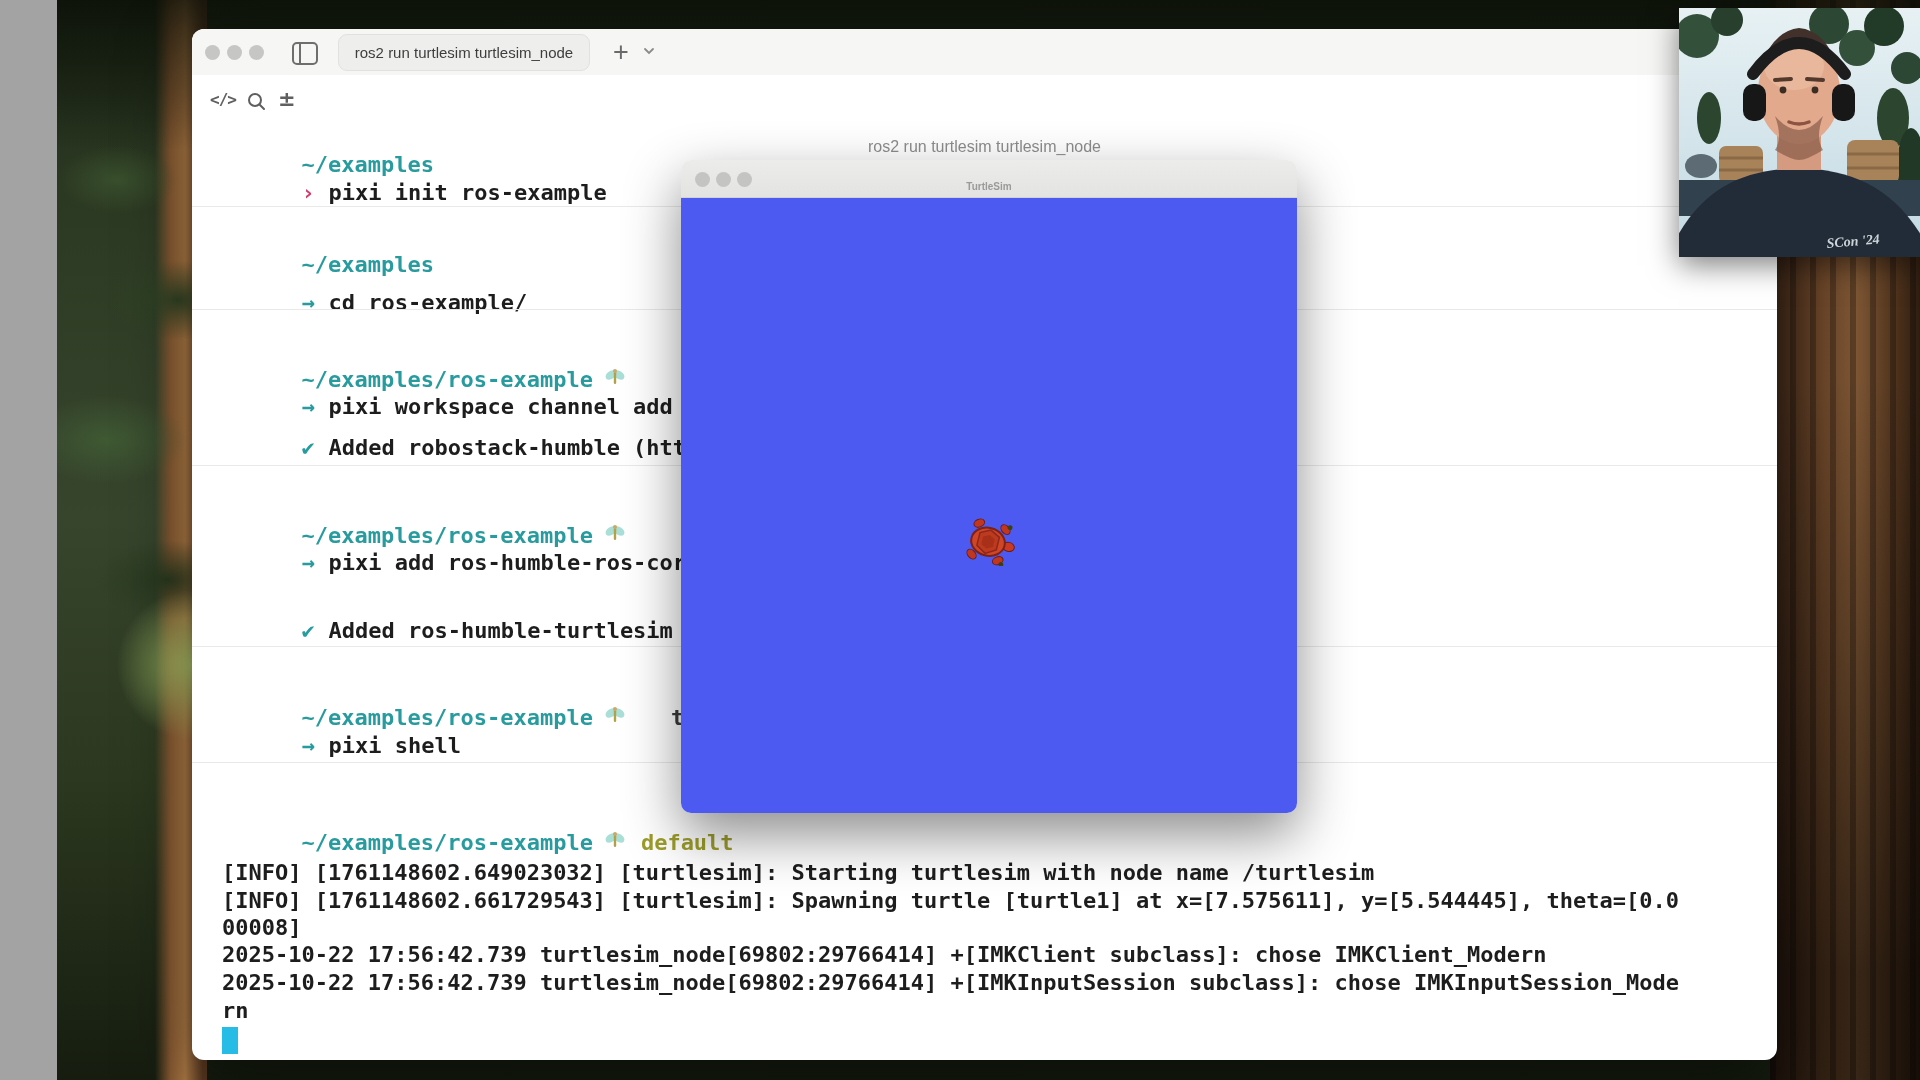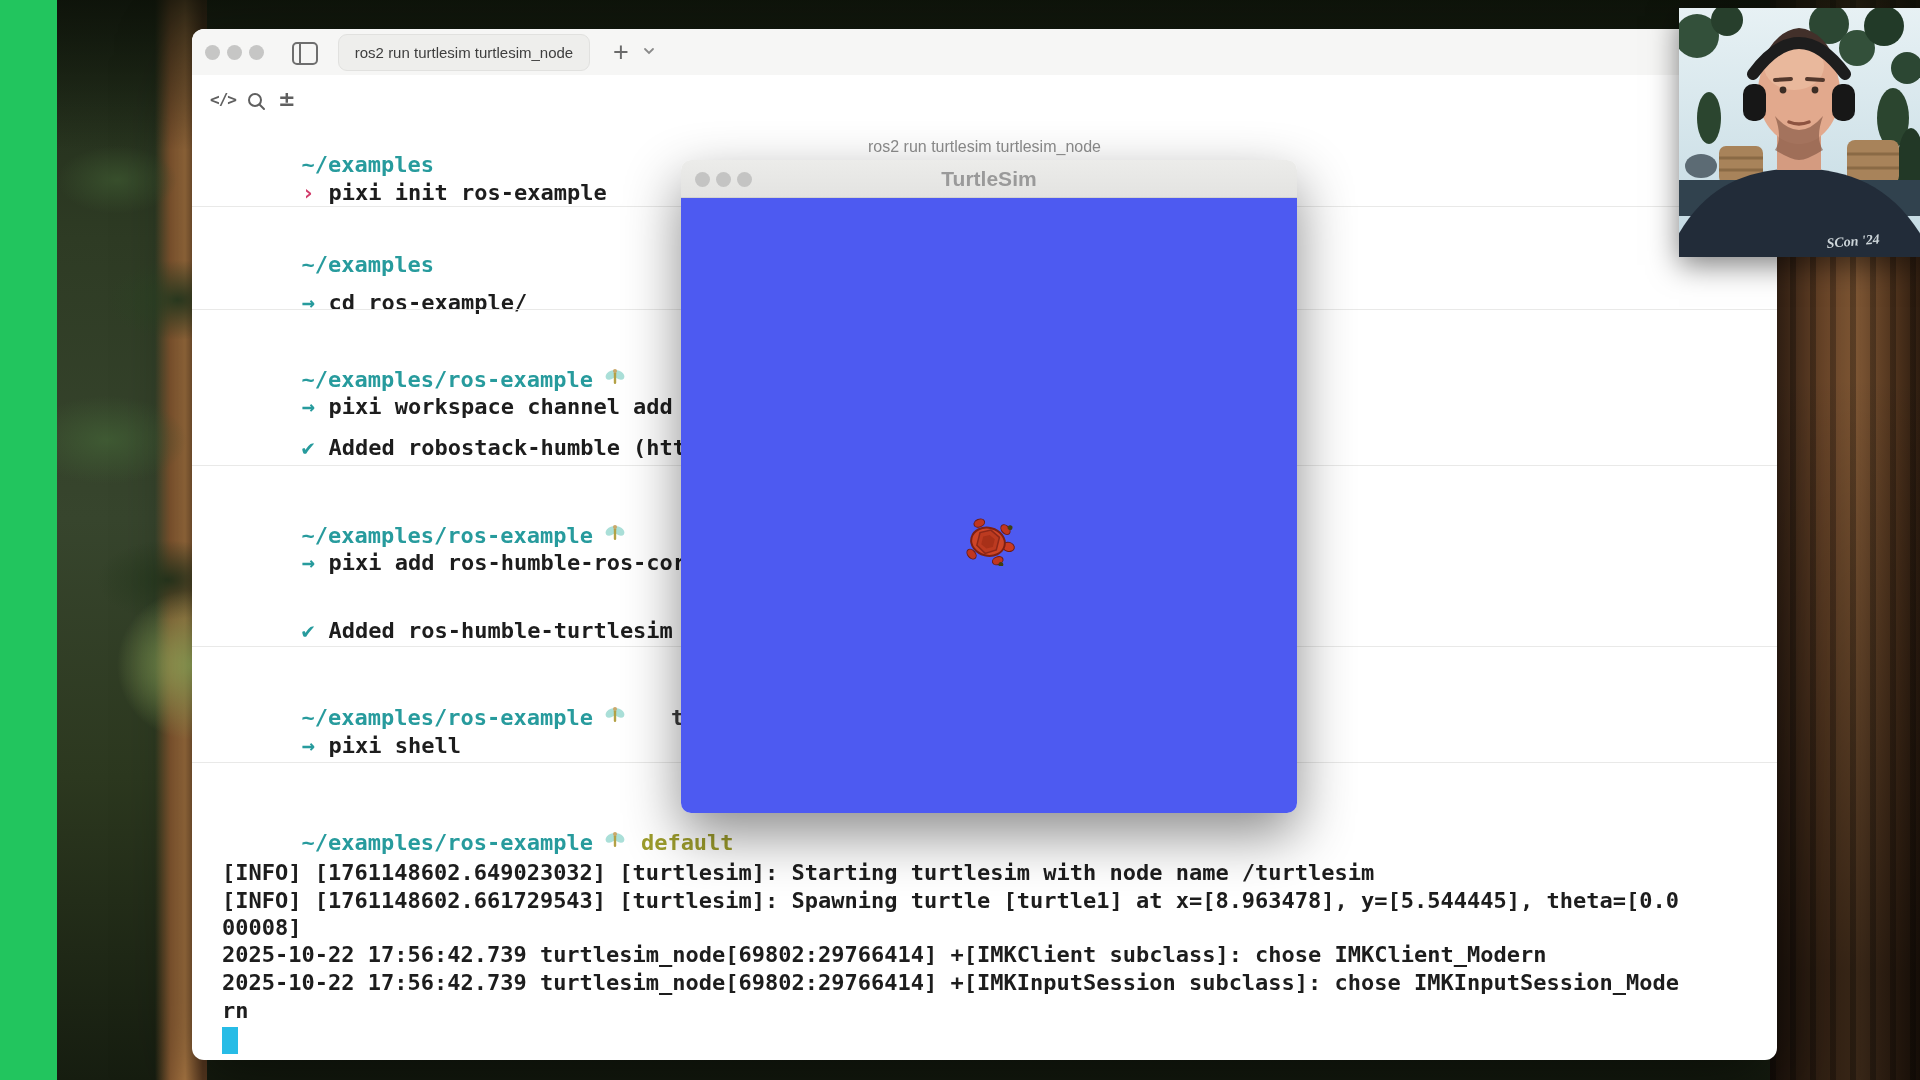--- a/index.html
+++ b/index.html
@@ -1,16 +1,16 @@
 <!DOCTYPE html>
 <html><head>
 <meta charset="utf-8">
 <style>
   html,body{margin:0;padding:0;background:#000;}
-  #screen{position:relative;width:1920px;height:1080px;overflow:hidden;background:#22c55e;
+  #screen{position:relative;width:1920px;height:1080px;overflow:hidden;background:#a3a3a3;
           font-family:"Liberation Sans",sans-serif;}
 
   
   .forest{position:absolute;left:57px;top:0;right:0;bottom:0;
     background:linear-gradient(180deg,#1f2a18 0%,#2e3b24 22%,#37452d 48%,#2c381f 72%,#161d10 100%);}
   .canopy{position:absolute;left:0;top:0;right:0;height:150px;
     background:linear-gradient(180deg,rgba(10,14,7,.8),rgba(10,14,7,0));}
   .trunk-left{position:absolute;left:98px;top:0;width:52px;height:100%;
     background:linear-gradient(90deg,rgba(61,40,22,0),#8a5c33 30%,#b07c46 58%,#5d3c22 92%);}
   .glow{position:absolute;left:60px;top:590px;width:150px;height:150px;
@@ -65,22 +65,22 @@
   .sep{position:absolute;left:0;right:0;height:1px;background:#e9e9e8;}
   .cursor{position:absolute;left:30px;top:998px;width:16px;height:27px;background:#27bce6;}
 
   
   .tsim{position:absolute;left:681px;top:160px;width:616px;height:653px;z-index:20;
     border-radius:10px;box-shadow:0 22px 55px rgba(0,0,0,.45);}
   .tsim-titlebar{position:absolute;left:0;top:0;right:0;height:38px;
     background:linear-gradient(#ececea,#e3e3e1);border-radius:10px 10px 0 0;
     border-bottom:1px solid #d2d2d0;box-sizing:border-box;}
   .tsim-light{position:absolute;top:12px;width:15px;height:15px;border-radius:50%;background:#c4c4c3;}
-  .tsim-title{position:absolute;left:0;right:0;top:0;height:38px;line-height:38px;text-align:center;
-    font-size:21px;font-weight:bold;color:#9a9a9a;}
+  .tsim-title{position:absolute;left:0;right:0;top:8px;height:38px;line-height:38px;text-align:center;
+    font-size:10px;font-weight:bold;color:#9a9a9a;}
   .tsim-canvas{position:absolute;left:0;top:38px;right:0;bottom:0;background:#4d5af1;
     border-radius:0 0 10px 10px;}
   .turtle{position:absolute;left:281px;top:320px;}
 
   
   .webcam{position:absolute;left:1679px;top:8px;width:241px;height:249px;z-index:30;
     overflow:hidden;box-shadow:0 8px 28px rgba(0,0,0,.5);background:#cfe2e8;}
 </style>
 </head>
 <body>
@@ -184,21 +184,21 @@
 
     <div class="tline" style="top:775px">
       <span class="path">~/examples/ros-example</span><svg class="fairy" width="24" height="24" viewBox="0 0 24 24">
           <ellipse cx="8" cy="9" rx="6" ry="4" fill="#aadfd8" transform="rotate(-35 8 9)"></ellipse>
           <ellipse cx="16" cy="9" rx="6" ry="4" fill="#aadfd8" transform="rotate(35 16 9)"></ellipse>
           <rect x="10.8" y="6" width="2.4" height="12" rx="1.2" fill="#b3a145"></rect>
           <circle cx="12" cy="5" r="2" fill="#caa86a"></circle>
         </svg><span class="env">default</span>
     </div>
     <div class="tline" style="top:831px">[INFO] [1761148602.649023032] [turtlesim]: Starting turtlesim with node name /turtlesim</div>
-    <div class="tline" style="top:859px">[INFO] [1761148602.661729543] [turtlesim]: Spawning turtle [turtle1] at x=[8.963478], y=[5.544445], theta=[0.0</div>
+    <div class="tline" style="top:859px">[INFO] [1761148602.661729543] [turtlesim]: Spawning turtle [turtle1] at x=[7.575611], y=[5.544445], theta=[0.0</div>
     <div class="tline" style="top:886px">00008]</div>
     <div class="tline" style="top:913px">2025-10-22 17:56:42.739 turtlesim_node[69802:29766414] +[IMKClient subclass]: chose IMKClient_Modern</div>
     <div class="tline" style="top:941px">2025-10-22 17:56:42.739 turtlesim_node[69802:29766414] +[IMKInputSession subclass]: chose IMKInputSession_Mode</div>
     <div class="tline" style="top:969px">rn</div>
     <div class="cursor"></div>
   </div>
 
   <div class="tsim">
     <div class="tsim-titlebar">
       <div class="tsim-light" style="left:14px"></div>

